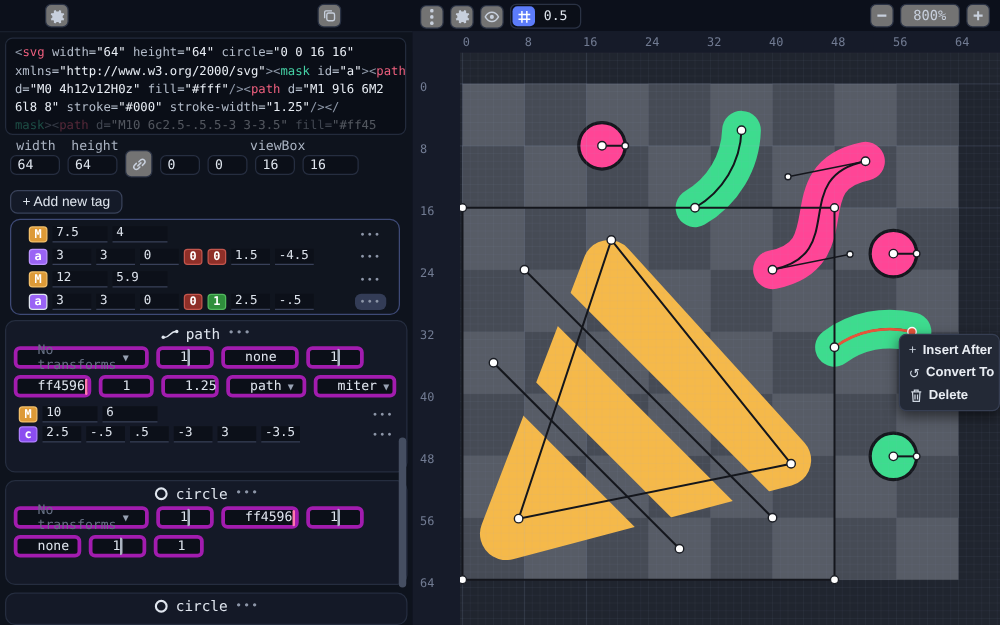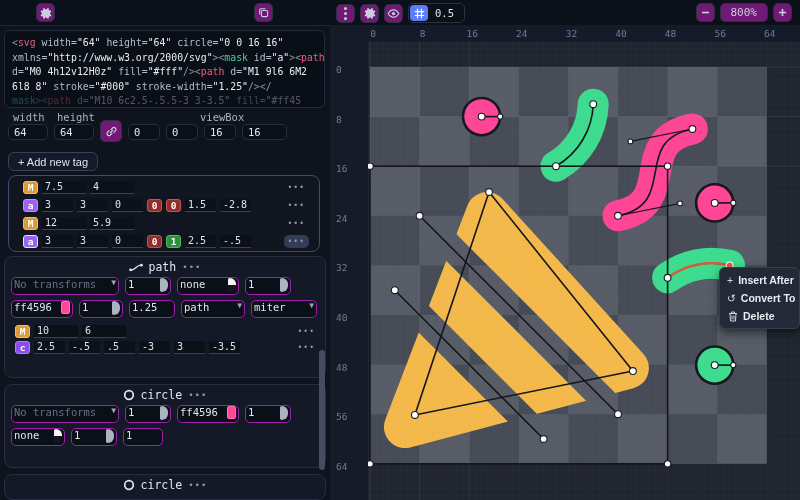--- a/index.html
+++ b/index.html
@@ -1,19 +1,19 @@
 <!DOCTYPE html>
 <html><head>
 <meta charset="utf-8">
 <style>
 * { margin:0; padding:0; box-sizing:border-box; }
 html,body { width:800px; height:500px; overflow:hidden; background:#0e131d; font-family:"DejaVu Sans Mono",monospace; }
 .topbar { position:absolute; left:0; top:0; width:800px; height:26px; background:#0c101b; border-bottom:1px solid #1d2433; }
 .leftpanel { position:absolute; left:0; top:26px; width:330px; height:474px; background:#0e131d; }
-.btn { display:inline-flex; align-items:center; justify-content:center; background:#701a75; border:1px solid #2a3244; border-radius:5px; color:#c7cfdc; }
+.btn { display:inline-flex; align-items:center; justify-content:center; background:#737373; border:1px solid #2a3244; border-radius:5px; color:#c7cfdc; }
 .iconbtn { width:19px; height:19px; }
 .toolrow { position:absolute; display:flex; gap:5px; align-items:flex-end;flex-direction:column; }
 .sizebadge { font-size:11px; color:#dfe5ee; background:#151b29; border-radius:4px; padding:2px 7px; }
 .codebox { position:absolute; left:4px; top:30px; width:321px; height:78px; background:#0a0e17; border:1px solid #232b3c; border-radius:6px; padding:5px 7px; overflow:hidden; }
 .code-line { font-size:9.8px; line-height:14.5px; white-space:pre; }
 .code-line.faded { opacity:.32; }
 .tok-t { color:#ee5f7e; } .tok-m { color:#45d1a5; } .tok-a { color:#b4bdcb; } .tok-v { color:#e9eef5; } .tok-p { color:#8d97a7; }
 .dimlabel { position:absolute; font-size:10.5px; color:#aab3c2; }
 .input { position:absolute; background:#0b0f18; border:1px solid #262e40; border-radius:5px; color:#dfe5ee; font-size:10.5px; font-family:inherit; padding:2px 5px; height:16px; display:flex; align-items:center; }
 .addtag { position:absolute; left:8px; top:152px; height:19px; padding:0 9px; font-size:11px; font-family:"Liberation Sans",sans-serif; border-radius:6px; background:#141a28; border:1px solid #39425a; color:#dfe5ee; display:flex; align-items:center; }
@@ -29,21 +29,21 @@
 .flag-r { background:#8f2f28; border:1px solid #c4564d; }
 .flag-g { background:#2f8f3c; border:1px solid #52b95e; }
 .cmd-row.selrow .badge { border-color:#dfe5ee; }
 .dots { margin-left:auto; margin-right:6px; color:#8d96a8; font-size:8px; letter-spacing:1px; padding:2px 4px; border-radius:5px; }
 .dots.sel { background:#333c56; }
 .section { position:absolute; left:4px; width:322px; background:#141927; border:1px solid #252d3f; border-radius:8px; }
 .sec-head { height:20px; display:flex; align-items:center; justify-content:center; gap:6px; color:#dfe5ee; font-size:11.5px; }
 #pathrows .cmd-row { height:16px; }
 .ctl-row { display:flex; align-items:center; gap:6px; padding:0 6px; margin-bottom:5px; }
 .section { overflow:hidden; }
-.ctl { position:relative; background:#0b0f18; border:1px solid #a21caf; border-radius:5px; color:#dfe5ee; font-size:10.5px; height:18px; display:flex; align-items:flex-start; padding:0 2px; }
+.ctl { position:relative; background:#0b0f18; border:3px solid #a21caf; border-radius:5px; color:#dfe5ee; font-size:10.5px; height:18px; display:flex; align-items:center; padding:0 16px; }
 .sel-text { color:#667084; }
 .chev { margin-left:auto; color:#98a2b3; font-size:8px; padding-left:5px; }
 .handle { width:8px; height:14px; border-radius:2px 7px 7px 2px; background:#aab3c0; margin-left:auto; }
 .handle.split { background:linear-gradient(180deg,#f2f4f7 0 50%,#14161c 50% 100%); }
 .swatch { width:9px; height:13px; border-radius:2px; background:#ff4596; border:1px solid #ff77ad; margin-left:auto; }
 .scrollthumb { position:absolute; left:319px; top:350px; width:6px; height:120px; background:#454e61; border-radius:3px; }
 .canvas-wrap { position:absolute; left:330px; top:25px; width:470px; height:475px; }
 .righttoolbar { position:absolute; left:330px; top:0; height:26px; display:flex; align-items:center; gap:5px; }
 .gridgroup { display:flex; align-items:center; border:1px solid #2a3244; border-radius:5px; background:#0b0f18; height:20px; padding-right:2px; }
 .gridbtn { width:18px; height:16px; margin:1px; background:#5c7cfa; border-radius:4px; display:flex; align-items:center; justify-content:center; }
@@ -130,21 +130,21 @@
       <span class="dots">•••</span>
     </div>
     <div class="cmd-row">
       <span class="badge badge-a">a</span>
       <span class="cell">3</span>
       <span class="cell">3</span>
       <span class="cell">0</span>
       <span class="flag flag-r">0</span>
       <span class="flag flag-r">0</span>
       <span class="cell">1.5</span>
-      <span class="cell">-2.8</span>
+      <span class="cell">-4.5</span>
       <span class="dots">•••</span>
     </div>
     <div class="cmd-row">
       <span class="badge badge-M">M</span>
       <span class="cell wide">12</span>
       <span class="cell wide">5.9</span>
       <span class="dots">•••</span>
     </div>
     <div class="cmd-row selrow">
       <span class="badge badge-a">a</span>

